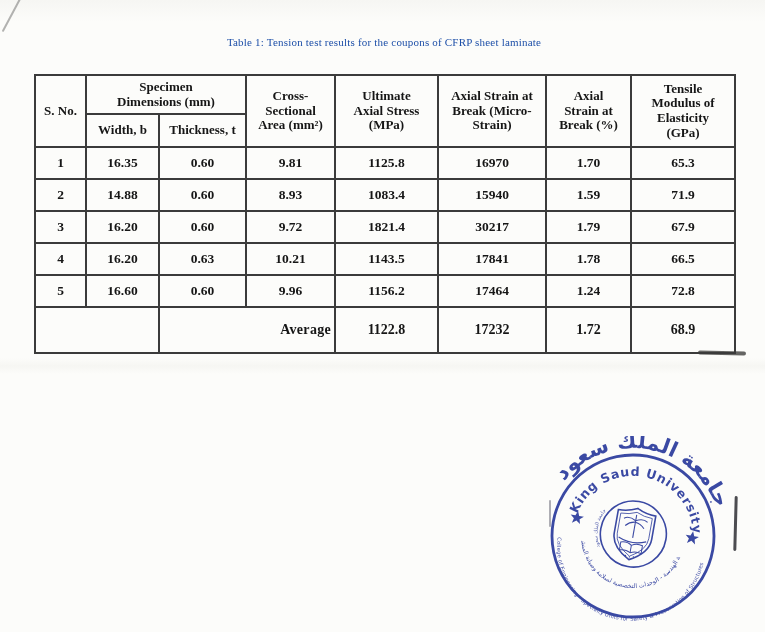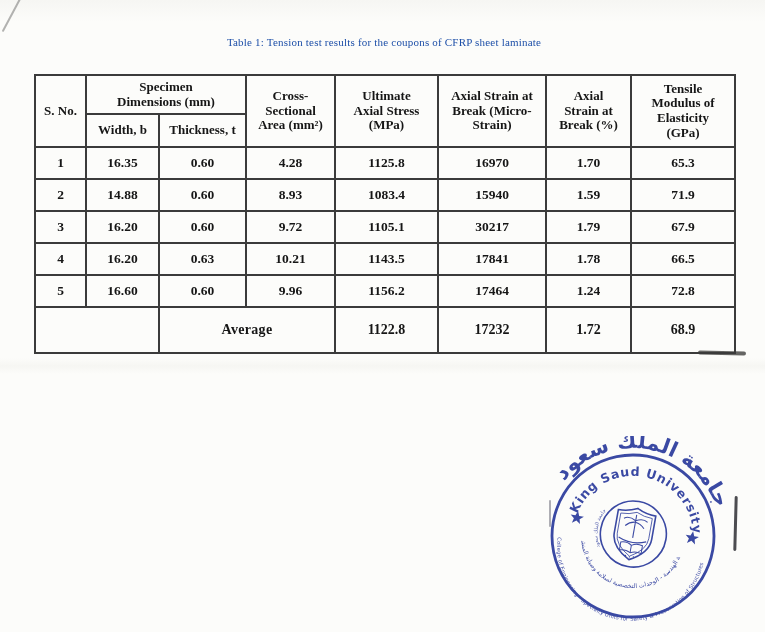--- a/index.html
+++ b/index.html
@@ -34,21 +34,21 @@
     text-align:center;vertical-align:middle;
     padding:1px 3px;
     font-weight:bold;
   }
   table.results{border:2px solid #353535;}
   tr.hdr-top th{height:35px;}
   tr.hdr-sub th{height:29px;}
   th{font-size:13px;line-height:1.12;white-space:pre-line;}
   td.num{font-size:13.5px;height:28px;}
   tr.avg td{height:42px;font-size:14px;}
-  tr.avg td.avg-label{letter-spacing:.3px;}
+  tr.avg td.avg-label{letter-spacing:.3px;text-align:right;}
 
   .stamp{position:absolute;left:538px;top:436px;width:205px;height:196px;}
   .stamp svg{opacity:.92;}
 </style>
 </head>
 <body>
 
 <div class="streak s1"></div>
 <div class="streak s2"></div>
 <div class="streak s3"></div>
@@ -94,42 +94,42 @@
     </tr>
     <tr class="hdr-sub">
       <th>Width, b</th>
       <th>Thickness, t</th>
     </tr>
 
     <tr>
       <td class="num">1</td>
       <td class="num">16.35</td>
       <td class="num">0.60</td>
-      <td class="num">4.28</td>
+      <td class="num">9.81</td>
       <td class="num">1125.8</td>
       <td class="num">16970</td>
       <td class="num">1.70</td>
       <td class="num">65.3</td>
     </tr>
     <tr>
       <td class="num">2</td>
       <td class="num">14.88</td>
       <td class="num">0.60</td>
       <td class="num">8.93</td>
       <td class="num">1083.4</td>
       <td class="num">15940</td>
       <td class="num">1.59</td>
       <td class="num">71.9</td>
     </tr>
     <tr>
       <td class="num">3</td>
       <td class="num">16.20</td>
       <td class="num">0.60</td>
       <td class="num">9.72</td>
-      <td class="num">1105.1</td>
+      <td class="num">1821.4</td>
       <td class="num">30217</td>
       <td class="num">1.79</td>
       <td class="num">67.9</td>
     </tr>
     <tr>
       <td class="num">4</td>
       <td class="num">16.20</td>
       <td class="num">0.63</td>
       <td class="num">10.21</td>
       <td class="num">1143.5</td>

